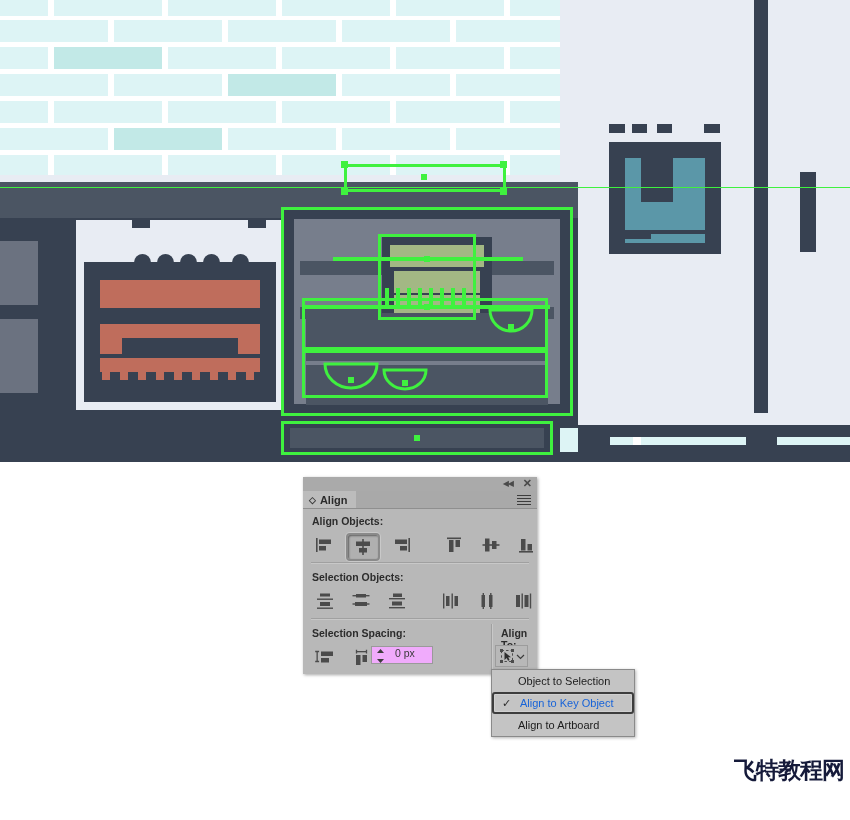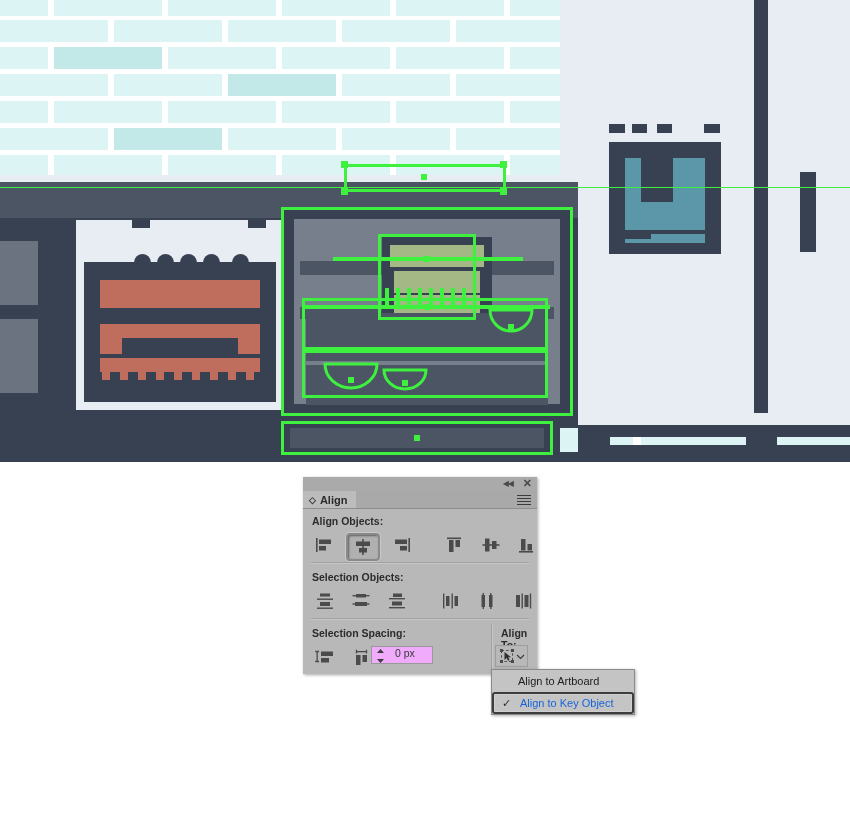--- a/index.html
+++ b/index.html
@@ -456,22 +456,26 @@
     <rect x="12" y="12" width="3" height="3" fill="#4b4b4b"></rect>
     <path d="M5.5,4 L5.5,12 L7.6,9.9 L9.1,12.8 L10.6,12 L9.2,9.3 L12,9.2 Z" fill="#2e2e2e"></path>
   </svg>
   <svg width="9" height="9" viewBox="0 0 9 9">
       <path d="M1,3 L4.5,6.5 L8,3" fill="none" stroke="#3c3c3c" stroke-width="1.2"></path>
     </svg>
 </div>
 
 <div id="dropdown">
   <div class="dd-item">
-    <span>Align to Artboard</span>
+    <span>Object to Selection</span>
   </div>
   <div class="dd-item sel-item">
     <span class="dd-check">✓</span>
     <span>Align to Key Object</span>
   </div>
+  <div class="dd-item">
+    <span>Align to Artboard</span>
+  </div>
 </div>
 
 <div id="logo">
+  <div id="logo-bottom">飞特教程网</div>
 </div>
 
 </body></html>

